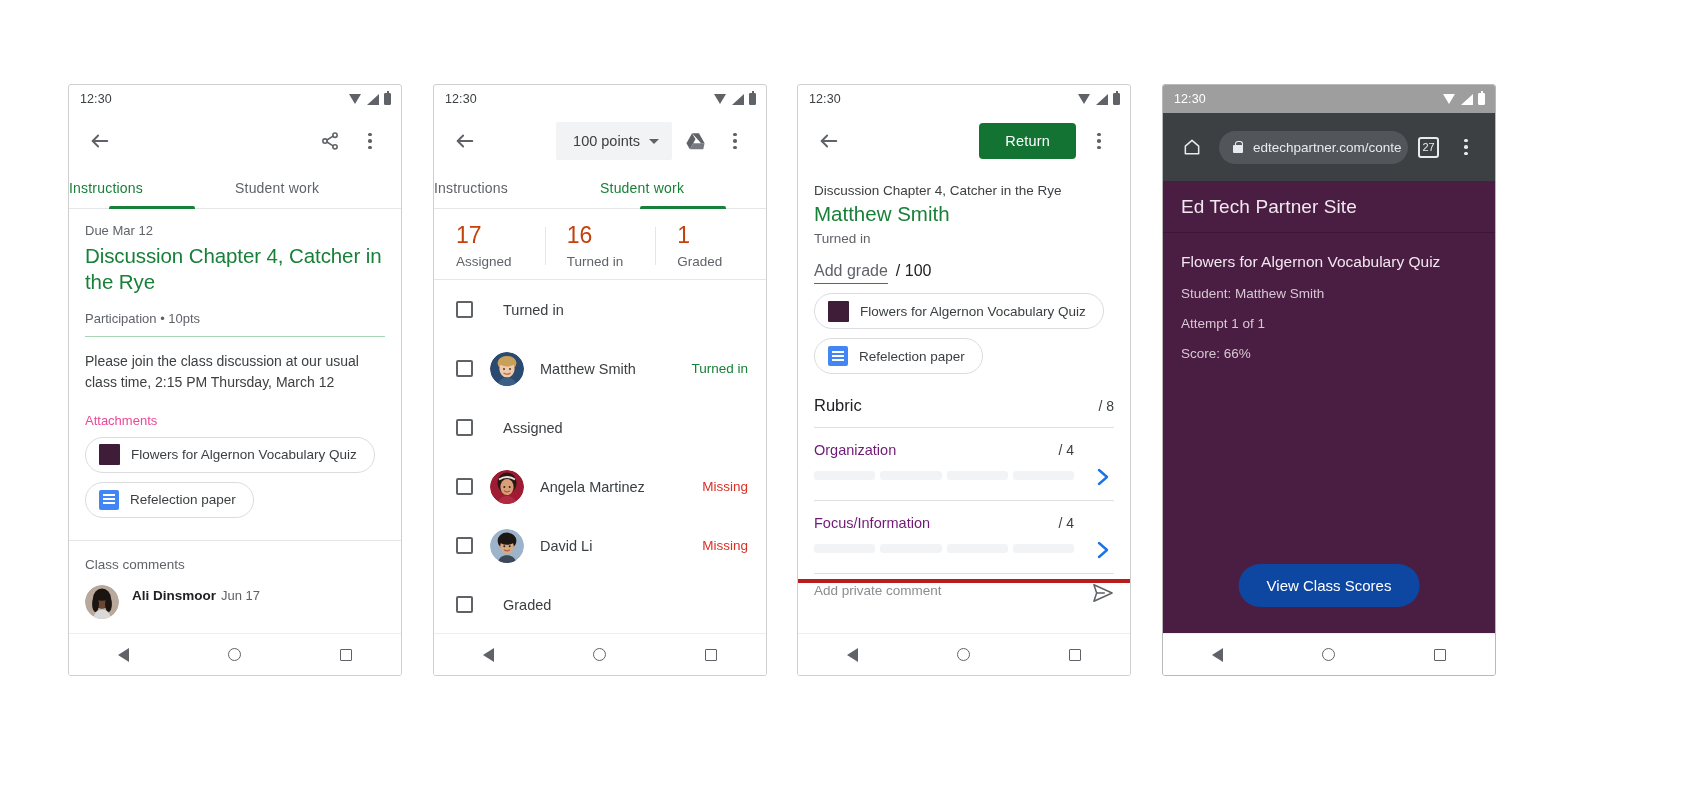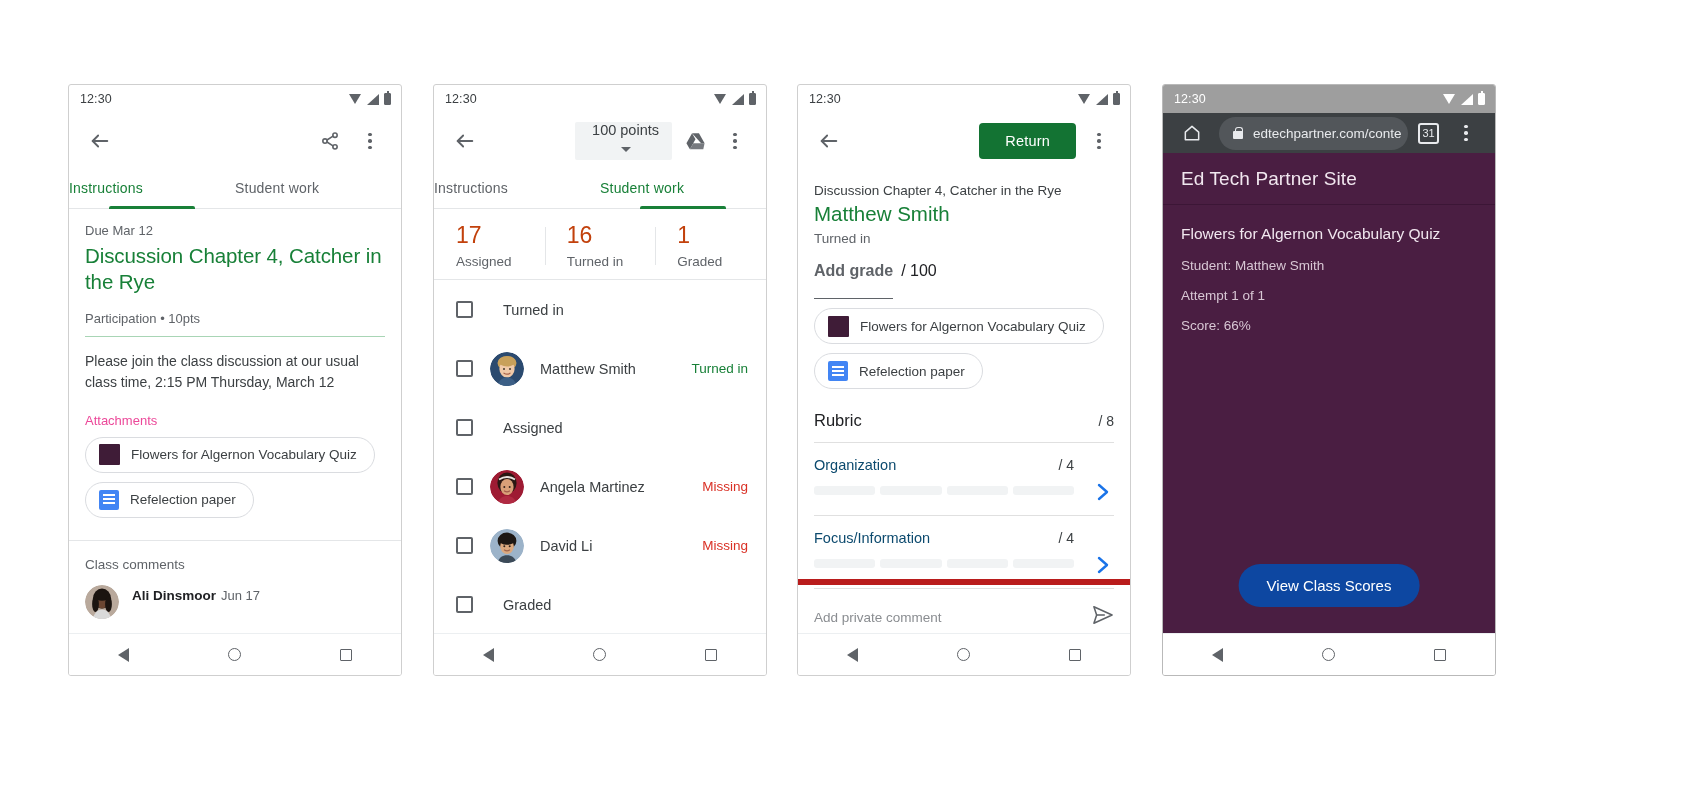--- a/index.html
+++ b/index.html
@@ -84,21 +84,20 @@
   
   .points-chip {
     background: #f1f3f4;
     height: 38px;
     display: flex; align-items: center;
     gap: 9px;
     padding: 0 13px 0 17px;
     font-size: 14.5px;
     color: #3c4043;
     border-radius: 2px;
-    flex-direction: column;
   }
   .caret-dn { width: 0; height: 0; border-left: 5px solid transparent; border-right: 5px solid transparent; border-top: 5px solid #5f6368; }
 
   
   .return-btn {
     background: #137333;
     color: #ffffff;
     font-size: 14.5px;
     font-weight: 500;
     padding: 10px 26px;
@@ -207,56 +206,55 @@
   .st.missing { color: #d93025; }
 
   
   .g-sub { font-size: 13.5px; color: #3c4043; margin-top: 14px; }
   .g-name { font-size: 20.5px; color: #188038; margin-top: 4px; }
   .g-state { font-size: 13.5px; color: #5f6368; margin-top: 5px; }
   .grade-row { display: flex; align-items: baseline; margin-top: 16px; gap: 8px; }
   .grade-input {
     font-size: 16px; color: #5f6368;
     border-bottom: 1px solid #5f6368;
-    padding-bottom: 18px;
-    font-weight: bold;
+    padding-bottom: 3px;
   }
   .grade-max { font-size: 16px; color: #202124; }
 
   .rubric-head { display: flex; align-items: baseline; margin-top: 22px; }
   .rubric-head .t { font-size: 16.5px; color: #202124; }
   .rubric-head .v { margin-left: auto; font-size: 14px; color: #3c4043; }
   .rule-light { height: 1px; background: #e0e0e0; margin-top: 12px; }
 
   .crit { padding-top: 14px; position: relative; }
   .crit-top { display: flex; align-items: baseline; padding-right: 40px; }
-  .crit-name { font-size: 14.5px; color: #0c4a6e; }
+  .crit-name { font-size: 14.5px; color: #701a75; }
   .crit-score { margin-left: auto; font-size: 14px; color: #3c4043; }
   .bars { display: flex; gap: 5px; margin-top: 13px; padding-right: 40px; }
   .bars i { flex: 1 1 auto; height: 9px; background: #f1f3f4; border-radius: 3px; display: block; }
   .chev {
     position: absolute; right: 4px; top: 38px;
     color: #1a73e8; font-size: 22px; line-height: 1;
   }
   .crit-rule { height: 1px; background: #e0e0e0; margin-top: 20px; }
 
   .pc-bar {
     position: absolute; left: 0; right: 0; bottom: 0;
     height: 54px;
-    border-top: 6px solid #b91c1c;
-    display: flex; align-items: flex-end;
-    padding: 8px 16px;
+    border-top: 4px solid #b91c1c;
+    display: flex; align-items: flex-start;
+    padding: 0 16px;
   }
   .pc-bar .ph { font-size: 13.5px; color: #8a8d91; }
   .send { margin-left: auto; color: #5f6368; }
 
   
   .chrome-bar {
     background: #3c4043;
-    height: 40px;
+    height: 68px;
     display: flex; align-items: center;
     padding: 0 12px;
     gap: 10px;
     flex: 0 0 auto;
   }
   .omnibox {
     flex: 1 1 auto;
     background: #52565a;
     border-radius: 18px;
     height: 33px;
@@ -687,21 +685,21 @@
     <div class="chrome-bar">
       <span class="iconbtn">
         <svg width="20" height="20" viewBox="0 0 24 24" fill="none" stroke="#e8eaed" stroke-width="1.8" stroke-linejoin="round">
             <path d="M4 11 L12 4 L20 11 V20 H4 Z"></path>
           </svg>
       </span>
       <span class="omnibox">
         <span class="lock"></span>
         <span class="url">edtechpartner.com/conte</span>
       </span>
-      <span class="tabcount">31</span>
+      <span class="tabcount">27</span>
       <span class="iconbtn">
         <span class="dots light">
             <i></i>
             <i></i>
             <i></i>
           </span>
       </span>
     </div>
 
     <div class="site">

